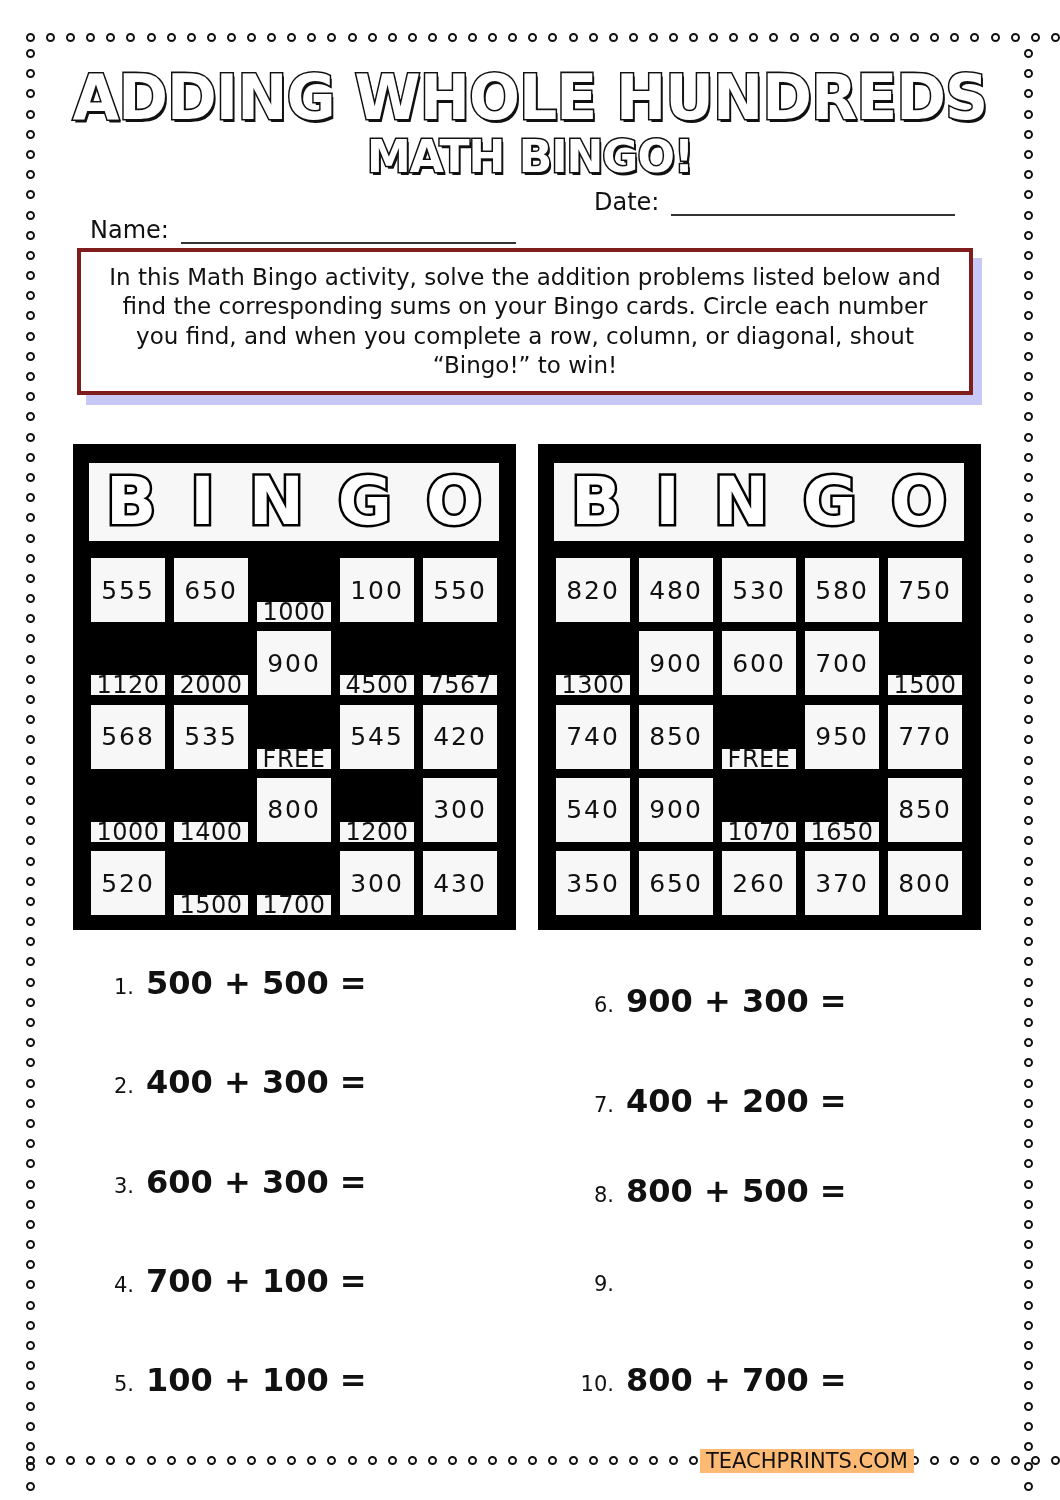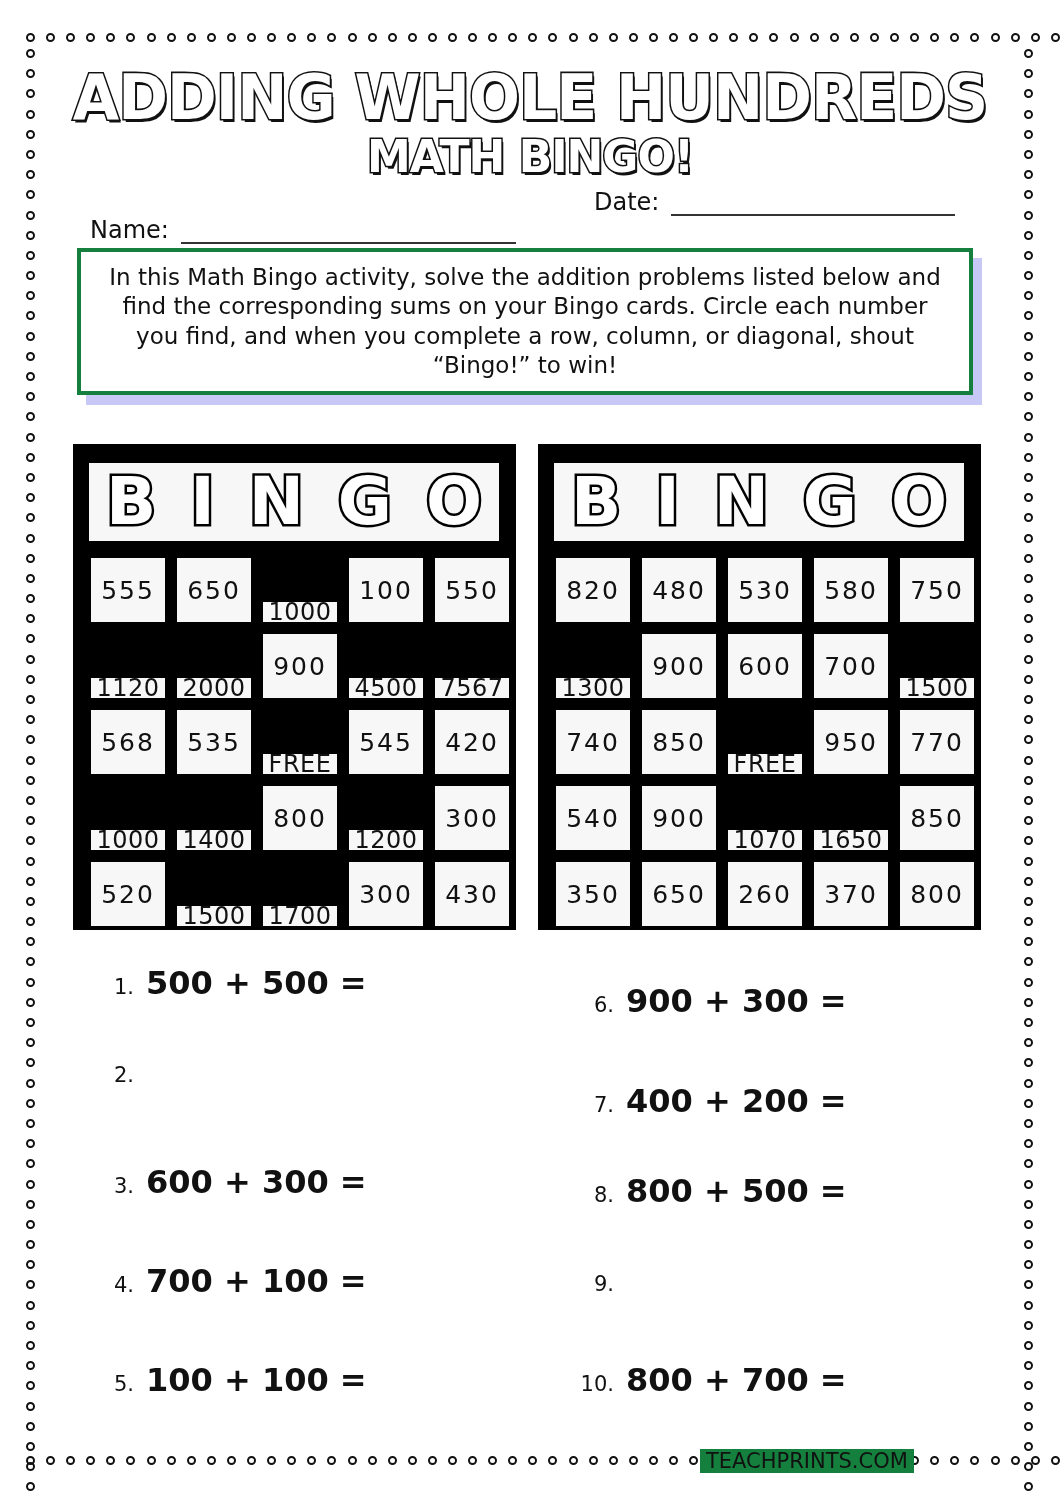--- a/index.html
+++ b/index.html
@@ -16,36 +16,36 @@
            color: #fff; -webkit-text-stroke: 3px #111; paint-order: stroke fill; letter-spacing: -1px;
            text-shadow: 2px 3px 0 #111; font-family: "DejaVu Sans", sans-serif; }
   .title.main { top: 62px; font-size: 60px; line-height: 70px; transform: scaleY(1.05); }
   .title.sub { top: 132px; font-size: 44px; line-height: 50px; }
 
   .field { position: absolute; top: 188px; font-size: 24px; font-family: "DejaVu Sans", sans-serif; display: flex; align-items: flex-end; }
   .field .label { margin-right: 12px; }
   .field .line { border-bottom: 2px solid #333; height: 26px; }
 
   .instr-shadow { position: absolute; left: 86px; top: 258px; width: 896px; height: 147px; background: #c8c8f6; }
-  .instr { position: absolute; left: 77px; top: 248px; width: 888px; height: 139px; border: 4px solid #15803d; background: #fff;
+  .instr { position: absolute; left: 77px; top: 248px; width: 888px; height: 139px; border: 4px solid #7f1d1d; background: #fff;
            box-sizing: content-box; display: flex; align-items: center; justify-content: center; text-align: center;
            font-size: 23px; line-height: 29.5px; font-family: "DejaVu Sans", sans-serif; padding: 0 18px; box-sizing: border-box; width: 896px; height: 147px; }
 
   .card { position: absolute; top: 444px; width: 443px; height: 486px; background: #000; }
   .card .hdr { position: absolute; left: 16px; top: 19px; width: 410px; height: 78px; background: #f7f7f7; display: flex; justify-content: space-around; align-items: center; }
   .card .hdr span { font-size: 66px; font-weight: bold; color: #fff; -webkit-text-stroke: 5px #000; paint-order: stroke fill; line-height: 66px; font-family: "DejaVu Sans", sans-serif; }
-  .grid { position: absolute; left: 18px; top: 114px; display: grid; grid-template-columns: repeat(5, 74px); grid-template-rows: repeat(5, 64px); column-gap: 9px; row-gap: 9.3px; gap: 12px; }
+  .grid { position: absolute; left: 18px; top: 114px; display: grid; grid-template-columns: repeat(5, 74px); grid-template-rows: repeat(5, 64px); column-gap: 9px; row-gap: 9.3px; }
   .cell { background: #f7f7f7; display: flex; align-items: center; justify-content: center; font-size: 25px; letter-spacing: 2px; white-space: nowrap; overflow: visible; font-family: "DejaVu Sans", sans-serif; color: #111; }
   .cell.wide { letter-spacing: 0.5px; font-size: 24px; margin-top: 44px; }
 
   .prob { position: absolute; display: flex; align-items: baseline; }
   .prob .num { font-size: 21px; width: 42px; text-align: right; margin-right: 12px; font-family: "DejaVu Sans", sans-serif; }
   .prob .expr { font-size: 32px; font-family: "DejaVu Sans", sans-serif; font-weight: bold; }
 
-  .footer { position: absolute; left: 700px; top: 1449px; font-size: 21px; background: #15803d; padding: 0 6px; font-family: "DejaVu Sans", sans-serif; }
+  .footer { position: absolute; left: 700px; top: 1449px; font-size: 21px; background: #fdba74; padding: 0 6px; font-family: "DejaVu Sans", sans-serif; }
 </style>
 </head>
 <body>
 
 <div class="dots-row" style="left:26px; top:33px;" id="dtop">
     <span class="dot"></span>
     <span class="dot"></span>
     <span class="dot"></span>
     <span class="dot"></span>
     <span class="dot"></span>
@@ -390,20 +390,21 @@
       <div class="cell">800</div>
     </div>
 </div>
 
 <div class="prob" style="left:92px; top:964px;">
   <span class="num">1.</span>
     <span class="expr">500 + 500 =</span>
   </div>
 <div class="prob" style="left:92px; top:1063px;">
   <span class="num">2.</span>
+    <span class="expr">400 + 300 =</span>
   </div>
 <div class="prob" style="left:92px; top:1163px;">
   <span class="num">3.</span>
     <span class="expr">600 + 300 =</span>
   </div>
 <div class="prob" style="left:92px; top:1262px;">
   <span class="num">4.</span>
     <span class="expr">700 + 100 =</span>
   </div>
 <div class="prob" style="left:92px; top:1361px;">

